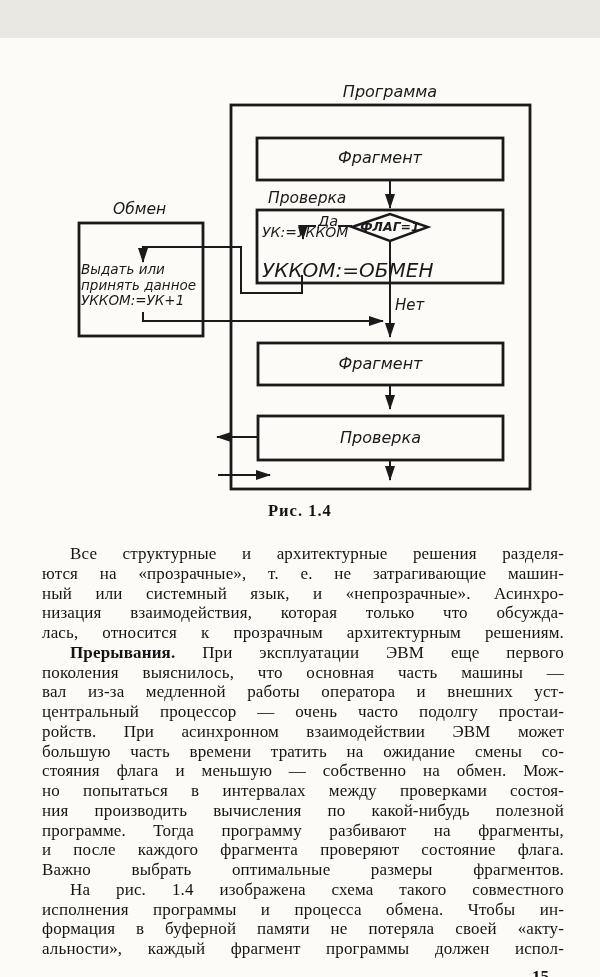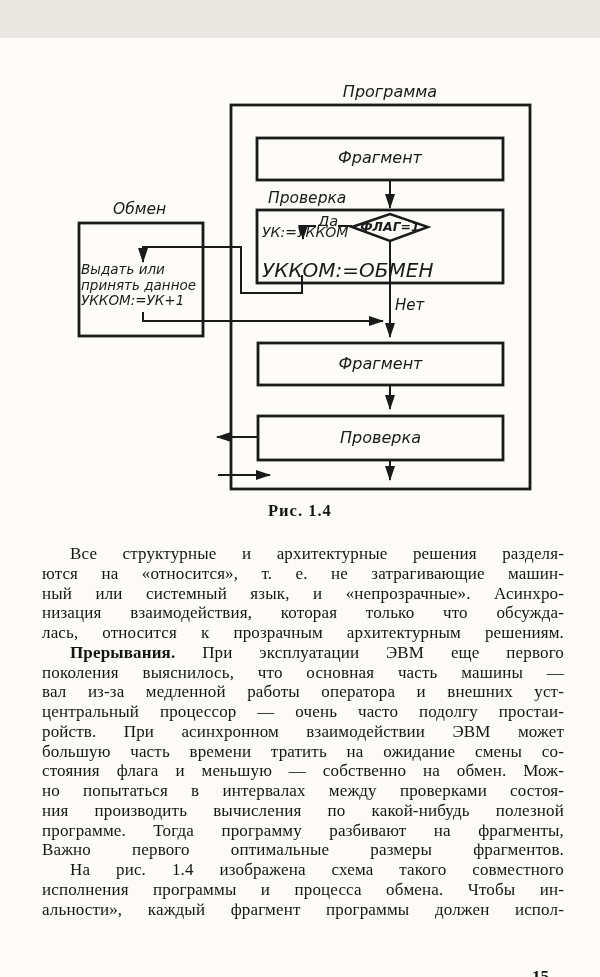--- a/index.html
+++ b/index.html
@@ -88,35 +88,37 @@
       <div>УККОМ:=УК+1</div>
     </div>
     <div class="lbl lab-net">Нет</div>
     <div class="lbl lab-f2">Фрагмент</div>
     <div class="lbl lab-p3">Проверка</div>
     <div class="caption">Рис. 1.4</div>
   </div>
 
   <div class="body-text">
       <div class="tline ind">Все структурные и архитектурные решения разделя-</div>
-      <div class="tline">ются на «относится», т. е. не затрагивающие машин-</div>
+      <div class="tline">ются на «прозрачные», т. е. не затрагивающие машин-</div>
       <div class="tline">ный или системный язык, и «непрозрачные». Асинхро-</div>
       <div class="tline">низация взаимодействия, которая только что обсужда-</div>
       <div class="tline">лась, относится к прозрачным архитектурным решениям.</div>
       <div class="tline ind"><b>Прерывания.</b> При эксплуатации ЭВМ еще первого</div>
       <div class="tline">поколения выяснилось, что основная часть машины —</div>
       <div class="tline">вал из-за медленной работы оператора и внешних уст-</div>
       <div class="tline">центральный процессор — очень часто подолгу простаи-</div>
       <div class="tline">ройств. При асинхронном взаимодействии ЭВМ может</div>
       <div class="tline">большую часть времени тратить на ожидание смены со-</div>
       <div class="tline">стояния флага и меньшую — собственно на обмен. Мож-</div>
       <div class="tline">но попытаться в интервалах между проверками состоя-</div>
       <div class="tline">ния производить вычисления по какой-нибудь полезной</div>
       <div class="tline">программе. Тогда программу разбивают на фрагменты,</div>
-      <div class="tline">Важно первого оптимальные размеры фрагментов.</div>
+      <div class="tline">и после каждого фрагмента проверяют состояние флага.</div>
+      <div class="tline">Важно выбрать оптимальные размеры фрагментов.</div>
       <div class="tline ind">На рис. 1.4 изображена схема такого совместного</div>
       <div class="tline">исполнения программы и процесса обмена. Чтобы ин-</div>
+      <div class="tline">формация в буферной памяти не потеряла своей «акту-</div>
       <div class="tline">альности», каждый фрагмент программы должен испол-</div>
     </div>
 
   <div class="page-number">15</div>
 
 </div>
 
 </body></html>

